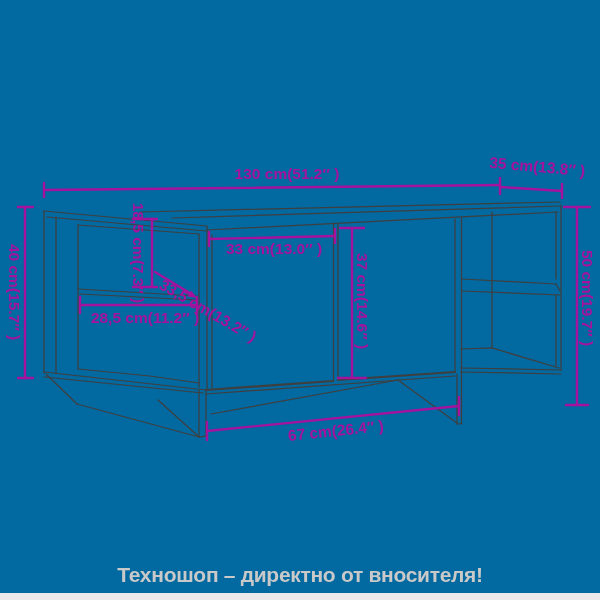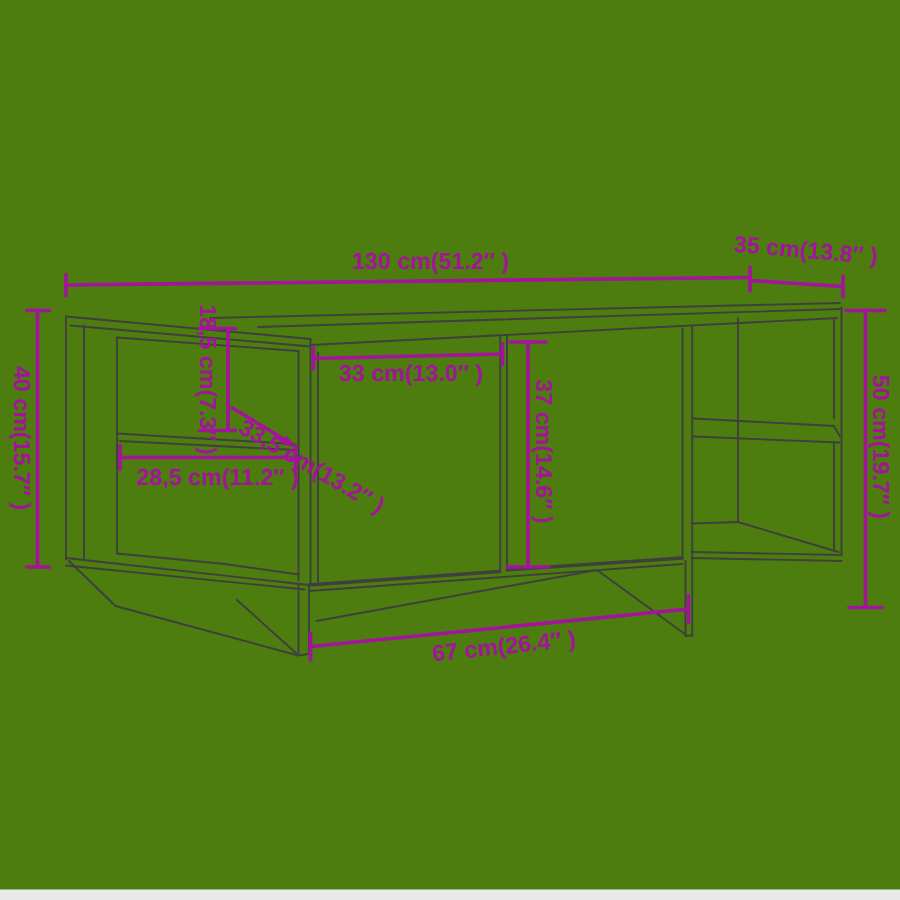--- a/index.html
+++ b/index.html
@@ -1,16 +1,16 @@
 <!DOCTYPE html>
 <html><head>
 <meta charset="utf-8">
 <style>
   html,body{margin:0;padding:0;background:#fff;}
-  .stage{position:relative;width:600px;height:600px;background:#4d7c0f;overflow:hidden;
+  .stage{position:relative;width:600px;height:600px;background:#0369a1;overflow:hidden;
          font-family:"Liberation Sans", sans-serif;}
   svg{position:absolute;left:0;top:0;}
   .dim-label{font-family:"Liberation Sans", sans-serif;font-weight:bold;font-size:15.5px;}
   .footer{position:absolute;left:0;top:563px;width:600px;text-align:center;
           font-family:"Liberation Sans", sans-serif;font-weight:bold;font-size:21px;
           letter-spacing:-0.3px;color:#c9c9c9;}
   .bottom-strip{position:absolute;left:0;top:593px;width:600px;height:7px;background:#e9e9e9;}
 </style>
 </head>
 <body>
@@ -127,15 +127,18 @@
     <text x="586" y="302" text-anchor="middle" transform="rotate(90 586 298)">50 cm(19.7″ )</text>
     <text x="137" y="257" text-anchor="middle" transform="rotate(90 137 253)">18,5 cm(7.3″ )</text>
     <text x="158" y="288" text-anchor="start" transform="rotate(30 158 288)">33,5 cm(13.2″ )</text>
     <text x="145" y="323" text-anchor="middle">28,5 cm(11.2″ )</text>
     <text x="274" y="254" text-anchor="middle">33 cm(13.0″ )</text>
     <text x="361" y="305" text-anchor="middle" transform="rotate(90 361 301)">37 cm(14.6″ )</text>
     <text x="336" y="436" text-anchor="middle" transform="rotate(-6 336 432)">67 cm(26.4″ )</text>
   </g>
 </svg>
 
+<div class="footer">
+  <span>Техношоп – директно от вносителя!</span>
+</div>
 <div class="bottom-strip"></div>
 
 </div>
 
 </body></html>

